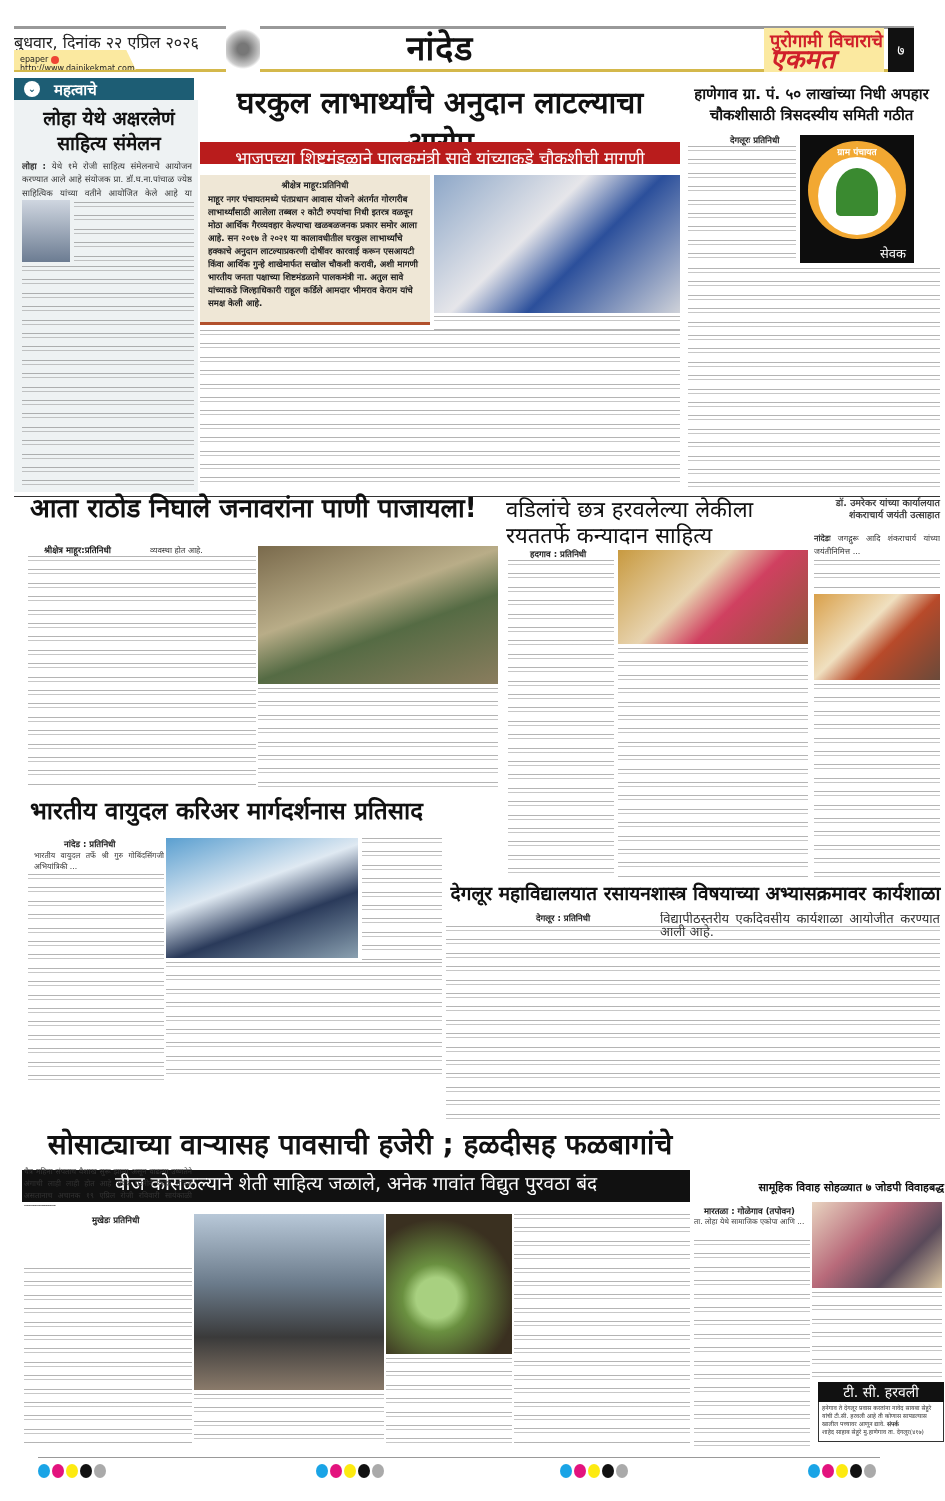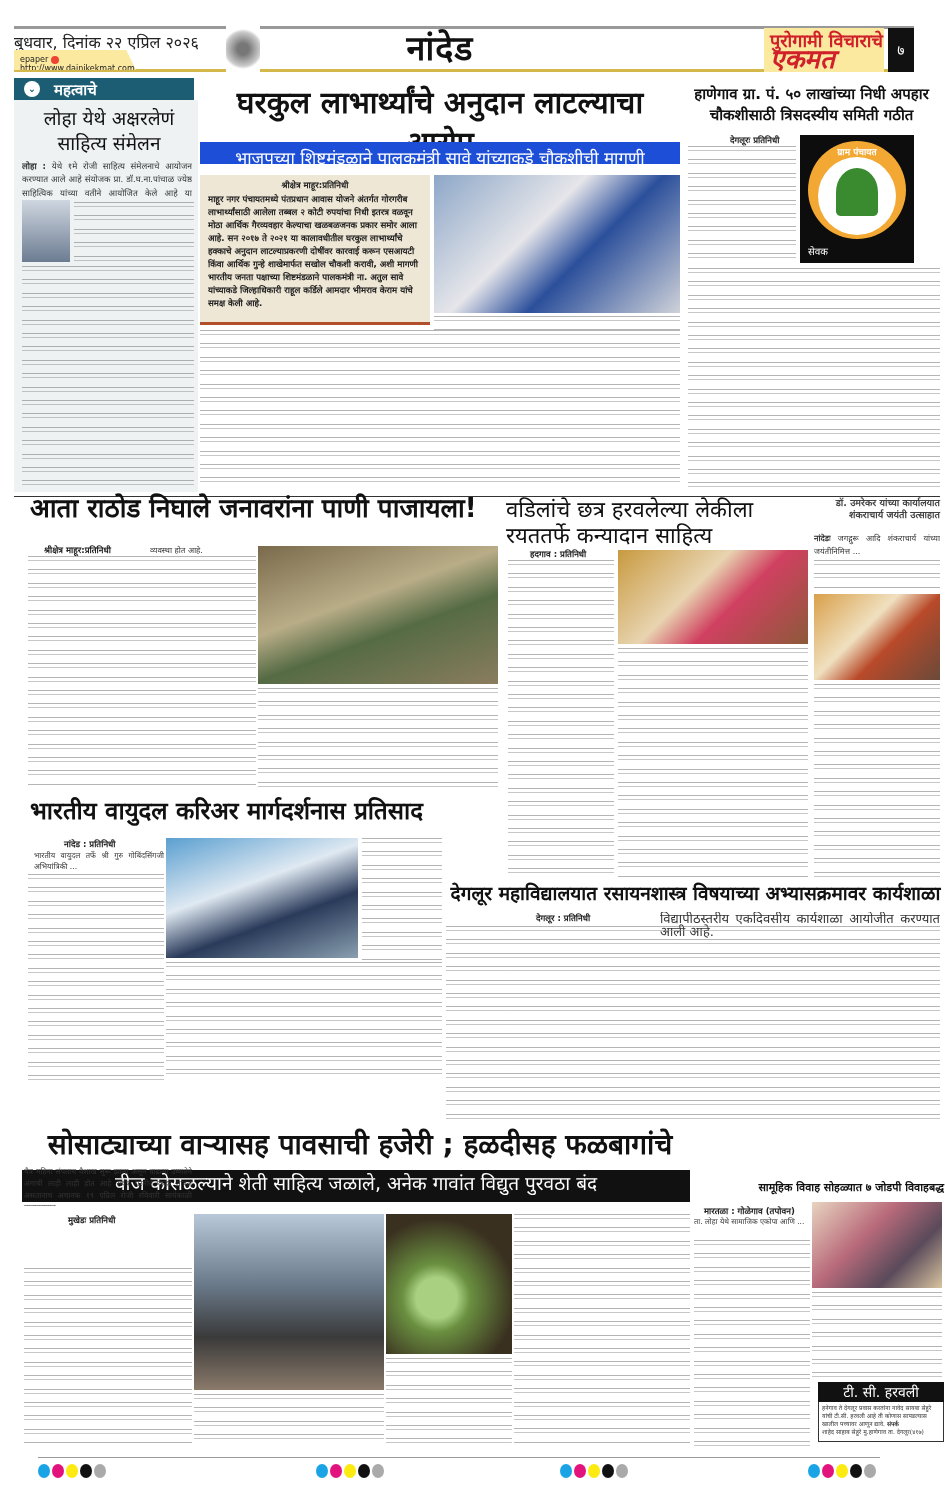--- a/index.html
+++ b/index.html
@@ -11,34 +11,34 @@
 .epaper .dot{display:inline-block;width:8px;height:8px;border-radius:50%;background:#e43;vertical-align:middle;margin-right:2px}
 .city{left:270px;top:24px;width:340px;text-align:center;font-size:34px;font-weight:bold;letter-spacing:1px}
 .city-logo{left:226px;top:26px;width:34px;height:46px;background:radial-gradient(circle,#777 20%,#ccc 60%,#fff 70%)}
 .brand{left:764px;top:28px;width:120px;height:44px;background:#fbe9a0}
 .brand-tag{left:770px;top:28px;font-size:18px;color:#d0202a;font-weight:bold}
 .brand-name{left:770px;top:40px;font-size:26px;color:#d0202a;font-weight:bold;font-style:italic}
 .pageno{left:888px;top:28px;width:26px;height:44px;background:#111;color:#fff;font-size:14px;text-align:center;padding-top:12px}
 .side-hdr{left:14px;top:78px;width:180px;height:22px;background:#1d5d74;color:#fff;font-size:15px;font-weight:bold;padding:1px 0 0 40px}
 .side-hdr .ico{position:absolute;left:10px;top:3px;width:16px;height:16px;border-radius:50%;background:#fff;color:#1d5d74;font-size:10px;text-align:center;line-height:16px}
 .side-box{left:14px;top:100px;width:184px;height:392px;background:#eef2f3}
-.h-side{left:24px;top:106px;width:170px;text-align:center;font-size:19px;font-weight:normal;line-height:25px}
+.h-side{left:24px;top:106px;width:170px;text-align:center;font-size:19px;font-weight:bold;line-height:25px}
 .txt{font-size:8.5px;line-height:13.4px;color:#333;text-align:justify;overflow:hidden}
 .lines{background:repeating-linear-gradient(to bottom,#777 0 1px,transparent 1px 4px,#999 4px 5px,transparent 5px 13.4px);opacity:.55}
 .head-main{left:200px;top:83px;width:480px;text-align:center;font-size:30px;font-weight:bold;line-height:40px}
-.sub-purple{left:200px;top:142px;width:480px;height:22px;background:#1d4ed8;color:#fff;font-size:17px;text-align:center;padding-top:4px}
+.sub-purple{left:200px;top:142px;width:480px;height:22px;background:#b91c1c;color:#fff;font-size:17px;text-align:center;padding-top:4px}
 .lead-box{left:200px;top:175px;width:230px;height:150px;background:#efe7d6;border-bottom:3px solid #b2502c}
 .lead-txt{left:208px;top:178px;width:216px;font-size:9.4px;line-height:14.3px;color:#222;font-weight:bold}
 .photo{background:linear-gradient(135deg,#8da7c8,#e6e6ea 40%,#2b4f9b 60%,#cfd2d9)}
 .right-head{left:684px;top:84px;width:255px;text-align:center;font-size:15px;font-weight:bold;line-height:21px}
 .gp-logo{left:800px;top:135px;width:114px;height:128px;background:#0d0d0d}
 .gp-circle{left:808px;top:141px;width:98px;height:98px;border-radius:50%;background:#f2a832}
 .gp-inner{left:818px;top:157px;width:78px;height:78px;border-radius:50%;background:#fff}
 .gp-tree{left:836px;top:168px;width:42px;height:48px;border-radius:50% 50% 10% 10%;background:#3a8a30}
-.gp-label{left:808px;top:244px;width:98px;text-align:left;color:#fff;font-size:10px}
+.gp-label{left:808px;top:244px;width:98px;text-align:right;color:#fff;font-size:13px}
 .gp-arc{left:818px;top:145px;width:78px;text-align:center;color:#fff;font-size:9px;font-weight:bold}
 .rule{background:#333;height:1px}
 .head2{left:30px;top:490px;width:470px;font-size:26px;font-weight:bold;line-height:36px}
 .head3{left:506px;top:497px;width:300px;font-size:22px;line-height:26px}
 .head3b{left:810px;top:497px;width:130px;text-align:right;font-size:9.5px;font-weight:bold;line-height:12px;color:#444}
 .head4{left:30px;top:795px;width:470px;font-size:24px;font-weight:bold;line-height:32px}
 .head5{left:448px;top:880px;width:495px;font-size:19px;font-weight:bold;text-align:center}
 .head6{left:25px;top:1125px;width:670px;text-align:center;font-size:28px;font-weight:bold;line-height:40px}
 .sub-black{left:22px;top:1170px;width:668px;height:32px;background:#111;color:#fff;font-size:19px;text-align:center;}
 .head7{left:694px;top:1179px;width:250px;text-align:right;font-size:11px;font-weight:bold}
@@ -121,21 +121,21 @@
 <div class="abs lines" style="left:166px;top:962px;width:276px;height:118px"></div>
 <div class="abs lines" style="left:362px;top:838px;width:80px;height:124px"></div>
 
 <div class="abs head5">देगलूर महाविद्यालयात रसायनशास्त्र विषयाच्या अभ्यासक्रमावर कार्यशाळा</div>
 <div class="abs byline" style="left:536px;top:912px">देगलूर : प्रतिनिधी</div>
 <div class="abs txt" style="left:660px;top:912px;width:280px;font-size:13px">विद्यापीठस्तरीय एकदिवसीय कार्यशाळा आयोजीत करण्यात आली आहे.</div>
 <div class="abs lines" style="left:446px;top:926px;width:494px;height:198px"></div>
 
 <div class="abs head6">सोसाट्याच्या वाऱ्यासह पावसाची हजेरी ; हळदीसह फळबागांचे नुकसान</div>
 <div class="abs sub-black">वीज कोसळल्याने शेती साहित्य जळाले, अनेक गावांत विद्युत पुरवठा बंद</div>
-<div class="abs byline" style="left:68px;top:1214px">मुखेडः प्रतिनिधी</div>
+<div class="abs byline" style="left:92px;top:1214px">मुखेडः प्रतिनिधी</div>
 <div class="abs txt" style="left:24px;top:1166px;width:168px;height:40px;font-size:7.6px;line-height:12px">चैत्र महिना संपताच वैशाख सुरू झाला असून वाढत्या उष्णतेने अंगाची लाही लाही होत आहे सर्वत्र गरमीने कहर मावलं असतानाच अचानक १९ एप्रिल रोजी रविवारी सायंकाळी वातावरणात ...</div>
 <div class="abs lines" style="left:24px;top:1268px;width:168px;height:178px"></div>
 <div class="abs photo" style="left:194px;top:1214px;width:190px;height:176px;background:linear-gradient(180deg,#b8c8d8,#6a7a8a 40%,#3a3a3a 70%,#8a7a6a)"></div>
 <div class="abs lines" style="left:194px;top:1394px;width:190px;height:52px"></div>
 <div class="abs photo" style="left:386px;top:1214px;width:126px;height:140px;background:radial-gradient(circle at 40% 60%,#a8d080 0 18%,#6a9040 30%,#3a3020 70%)"></div>
 <div class="abs lines" style="left:386px;top:1358px;width:126px;height:88px"></div>
 <div class="abs lines" style="left:514px;top:1214px;width:176px;height:232px"></div>
 
 <div class="abs head7">सामूहिक विवाह सोहळ्यात ७ जोडपी विवाहबद्ध</div>
 <div class="abs byline" style="left:704px;top:1205px">मारतळा : गोळेगाव (तपोवन)</div>

